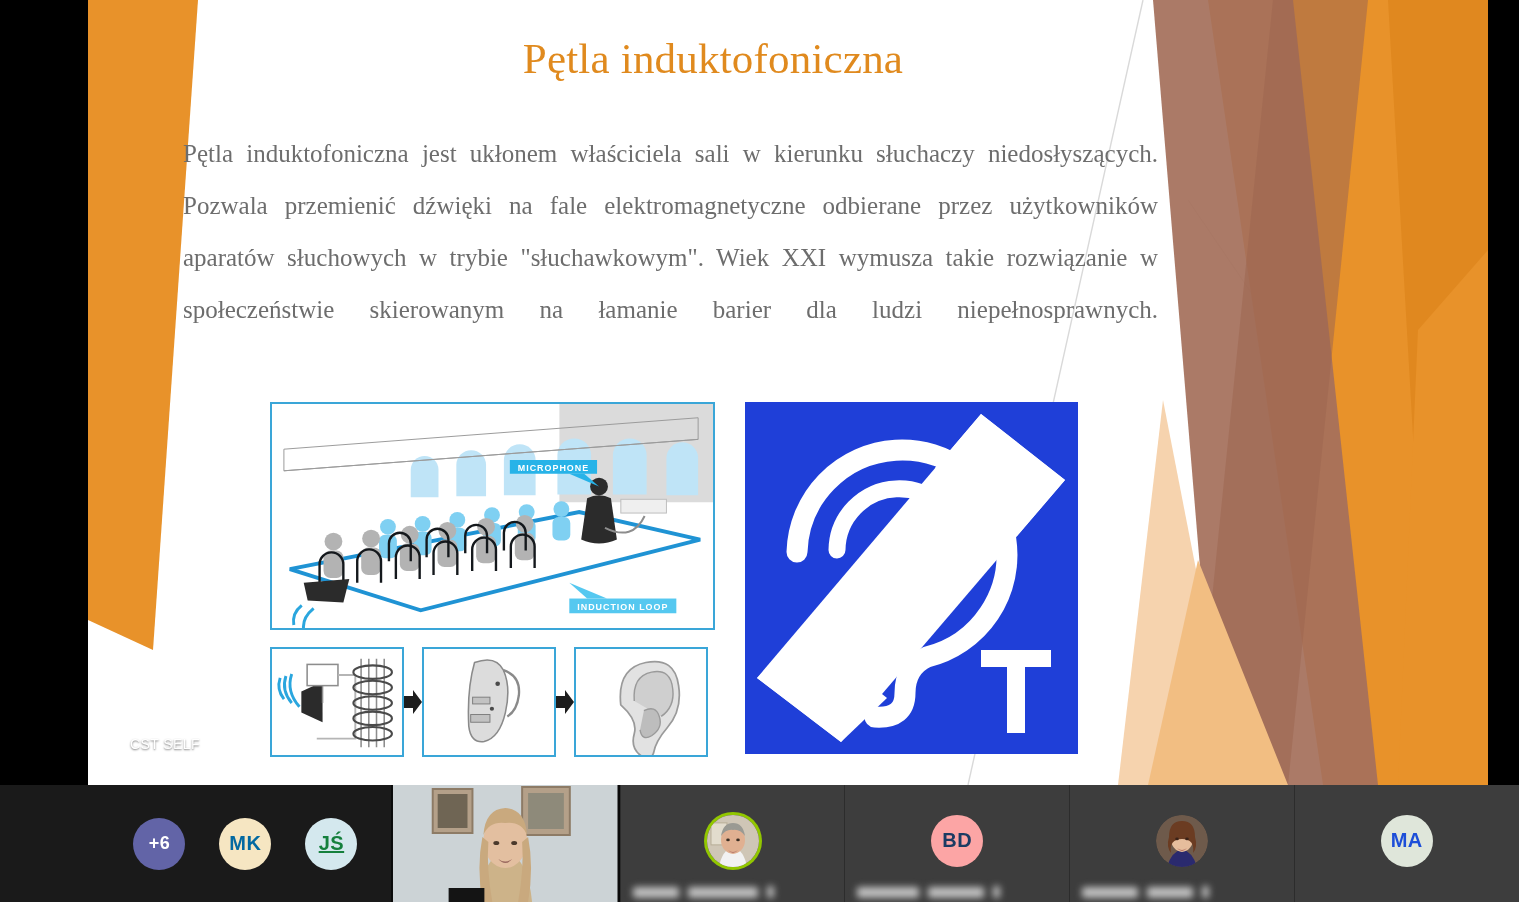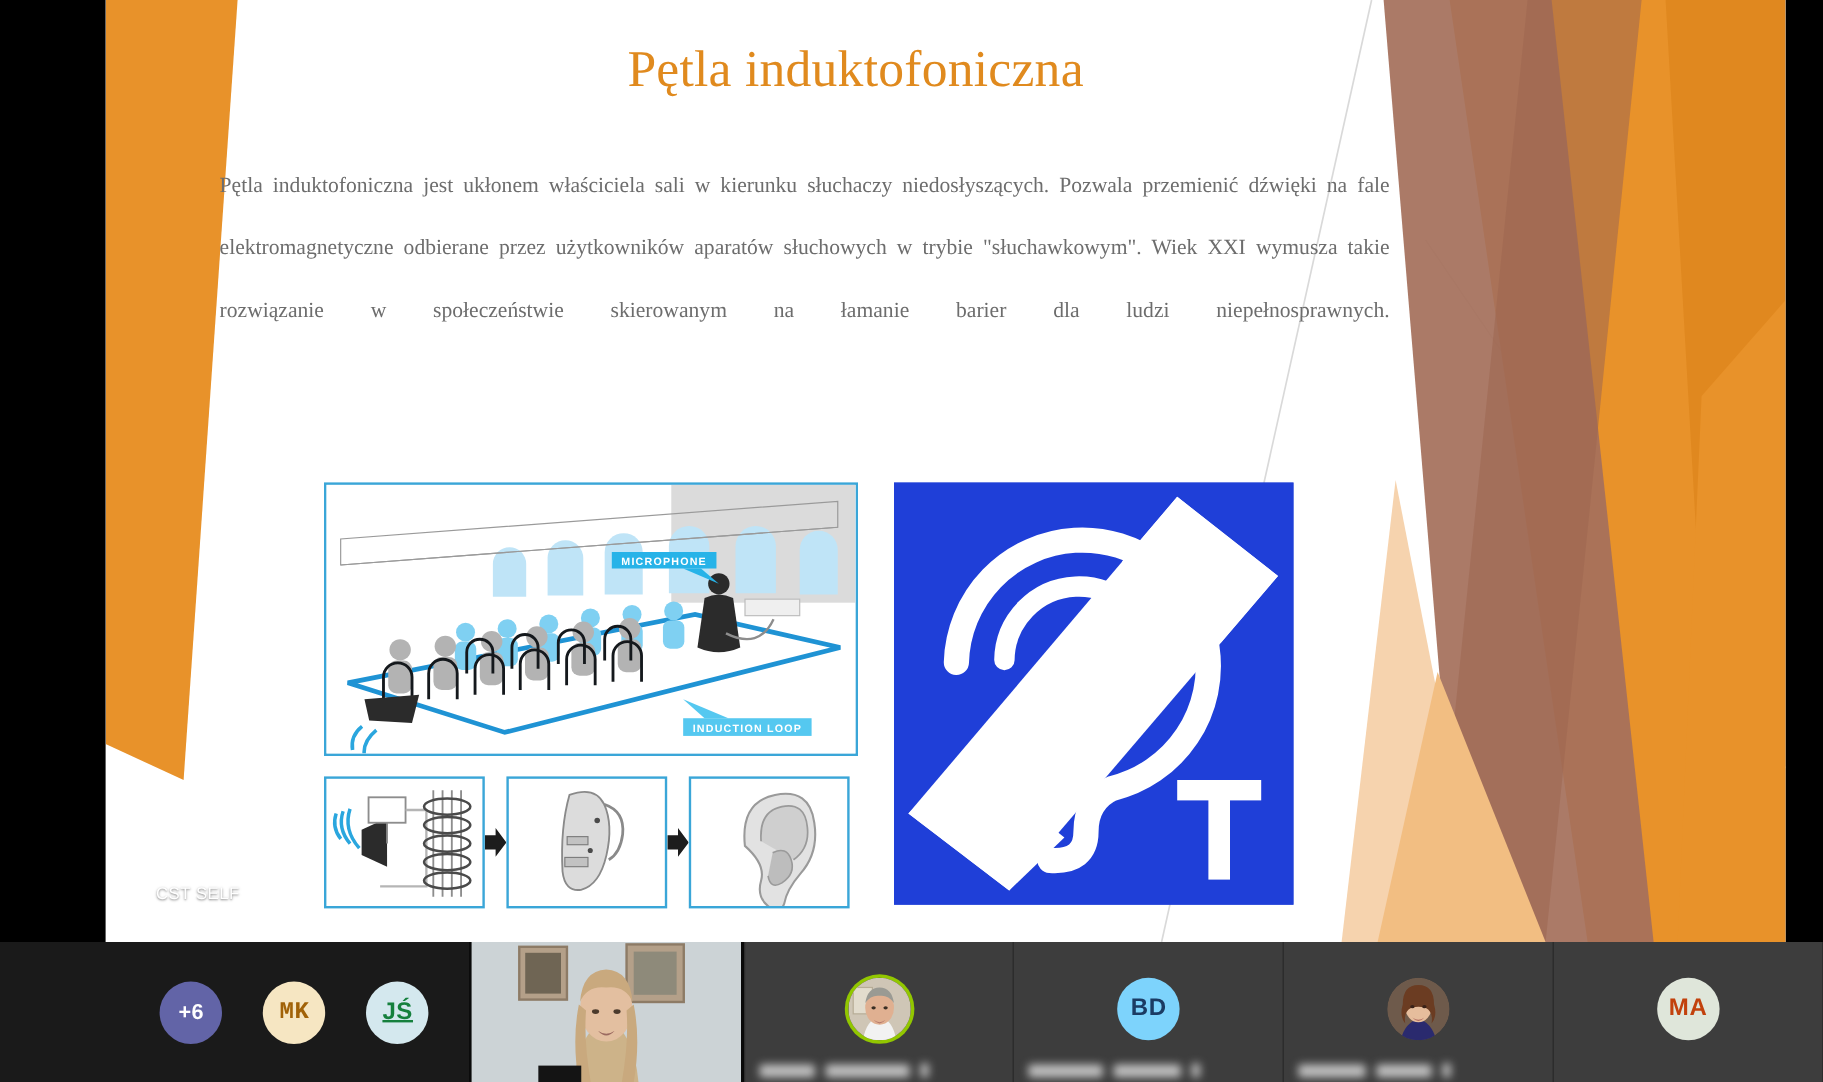--- a/index.html
+++ b/index.html
@@ -27,21 +27,21 @@
   .slide-title {
     position: absolute; left: 100px; top: 34px; width: 1050px;
     text-align: center;
     font-family: "Liberation Serif", serif;
     font-size: 43px; font-weight: 400; letter-spacing: .2px;
     color: #E08A1E;
   }
   .slide-body {
     position: absolute; left: 95px; top: 128px; width: 975px;
     font-family: "Liberation Serif", serif;
-    font-size: 18px; line-height: 52px;
+    font-size: 25px; line-height: 52px;
     color: #6d6d6d;
     text-align: justify;
     text-justify: inter-word;
   }
   .slide-body::after { content: ""; display: inline-block; width: 100%; }
 
   .watermark {
     position: absolute; left: 42px; top: 736px;
     font-size: 14px; color: #ffffff; letter-spacing: .4px;
     text-shadow: 0 1px 2px rgba(0,0,0,.55);
@@ -94,24 +94,24 @@
     position: absolute; inset: 0; display: flex; align-items: center;
     justify-content: flex-end; gap: 34px; padding-right: 34px;
   }
   .av {
     width: 52px; height: 52px; border-radius: 50%;
     display: flex; align-items: center; justify-content: center;
     font-size: 20px; font-weight: 600; letter-spacing: .5px;
     flex: 0 0 auto;
   }
   .av.overflow { background: #6264a7; color: #fff; font-size: 18px; }
-  .av.mk { background: #f6e6c2; color: #a16207; font-family: Liberation Mono, monospace; }
+  .av.mk { background: #f6e6c2; color: #0369a1; }
   .av.js { background: #d4e8ee; color: #15803d; text-decoration: underline; }
-  .av.bd { background: #7dd3fc; color: #1b3b63; }
-  .av.ma { background: #dfe6da; color: #c2410c; }
+  .av.bd { background: #fca5a5; color: #1b3b63; }
+  .av.ma { background: #dfe6da; color: #1d4ed8; }
 
   .av-center {
     position: absolute; left: 50%; top: 50%;
     transform: translate(-50%, -56%);
   }
   .av-photo {
     width: 52px; height: 52px; border-radius: 50%;
     overflow: hidden; position: relative;
   }
   .av-photo.speaking { box-shadow: 0 0 0 3px #92c700; }

